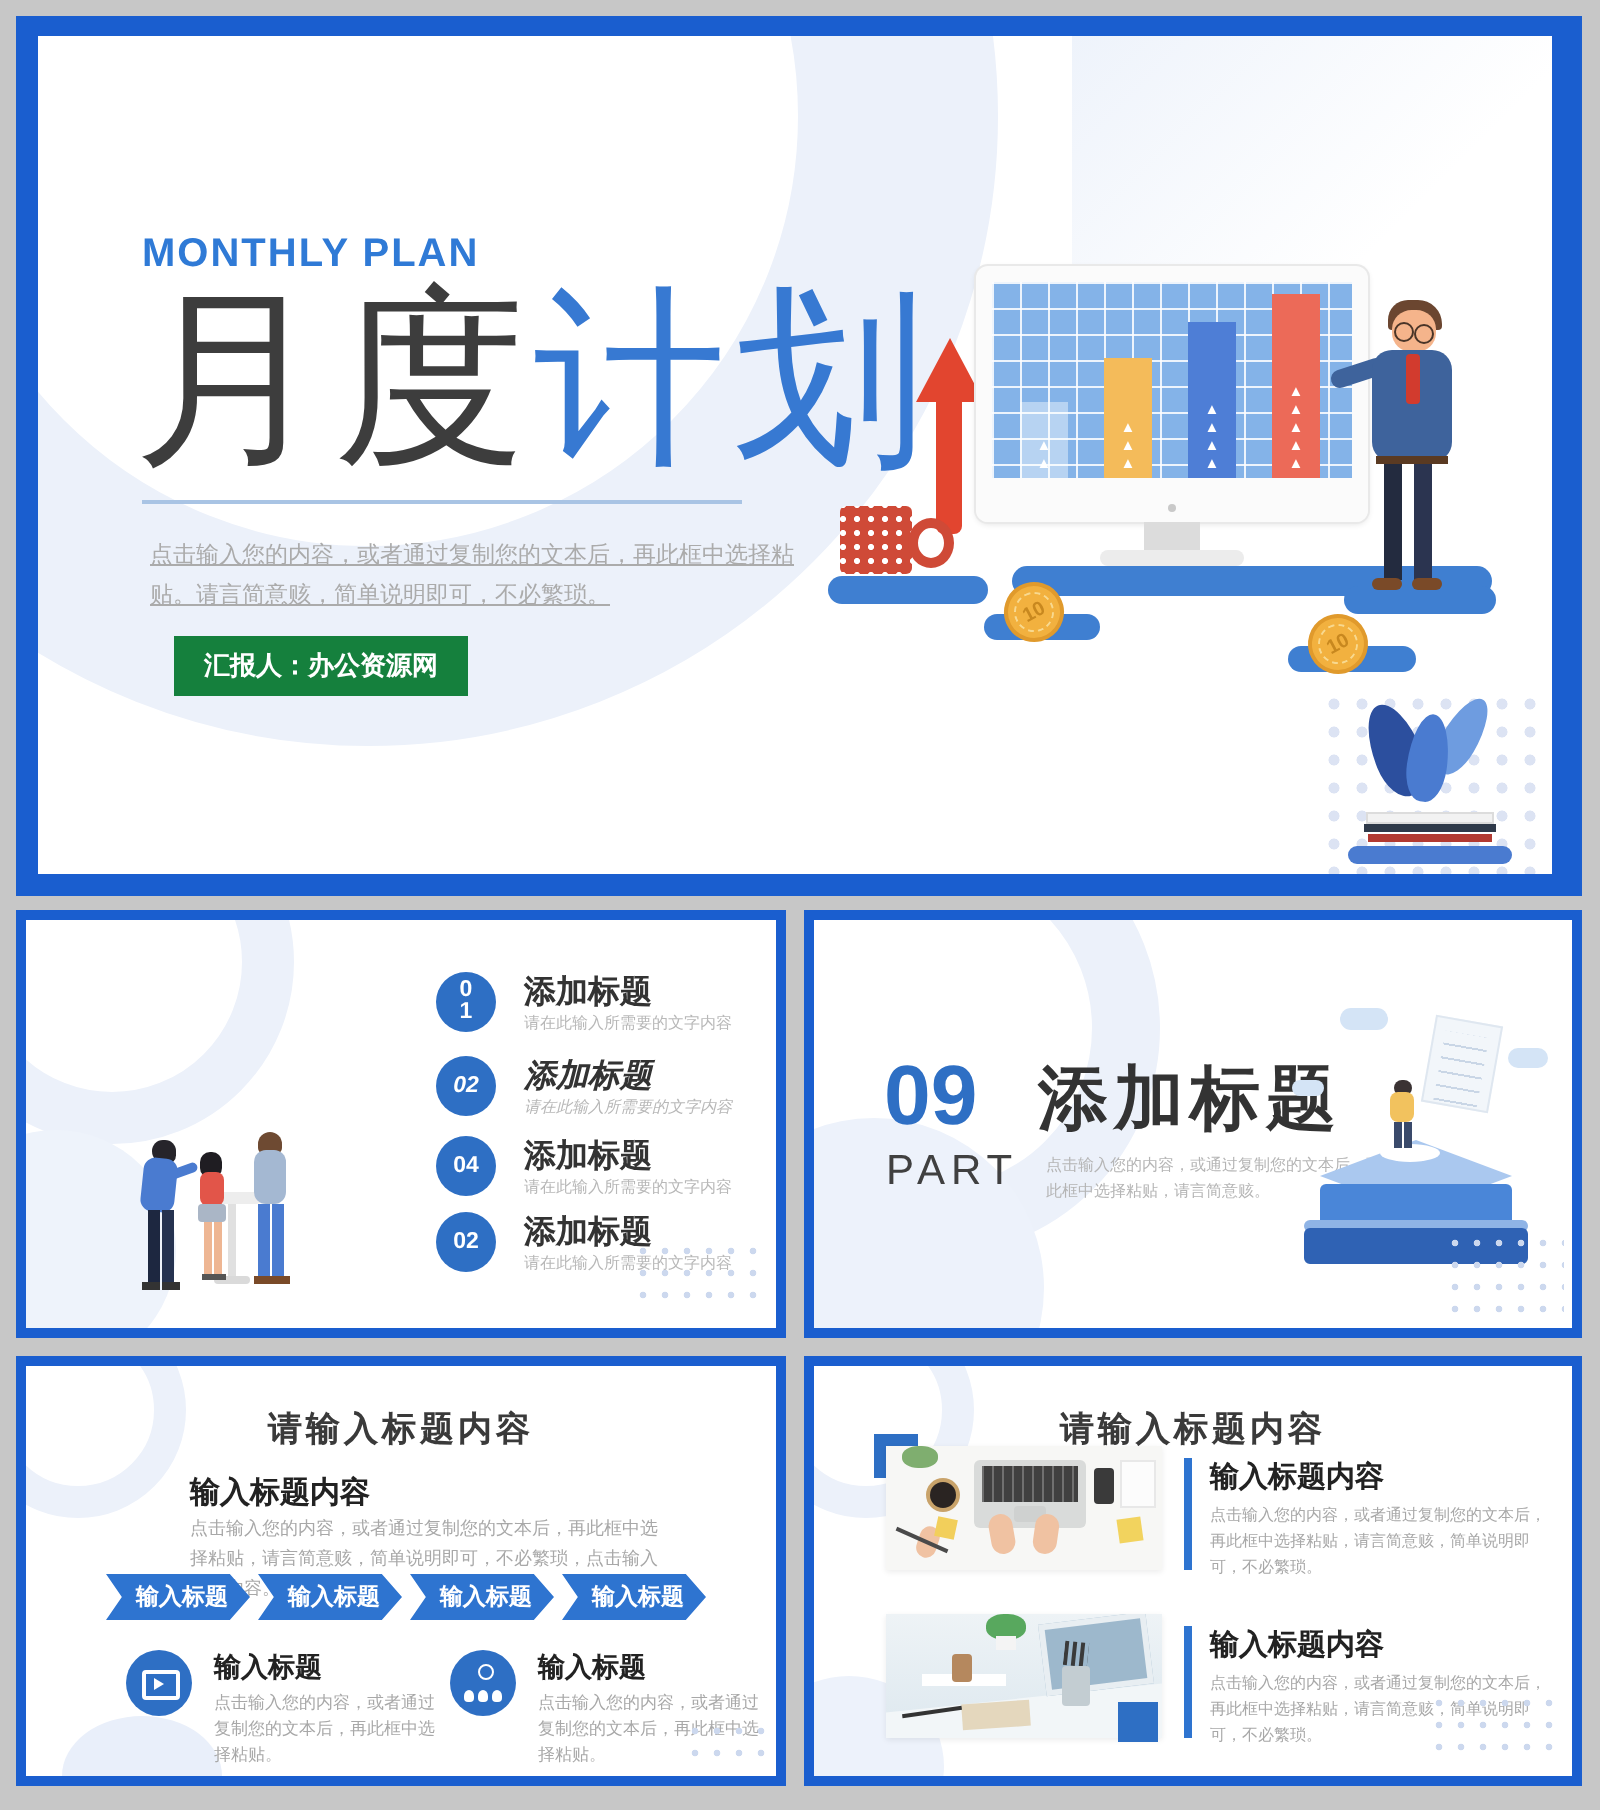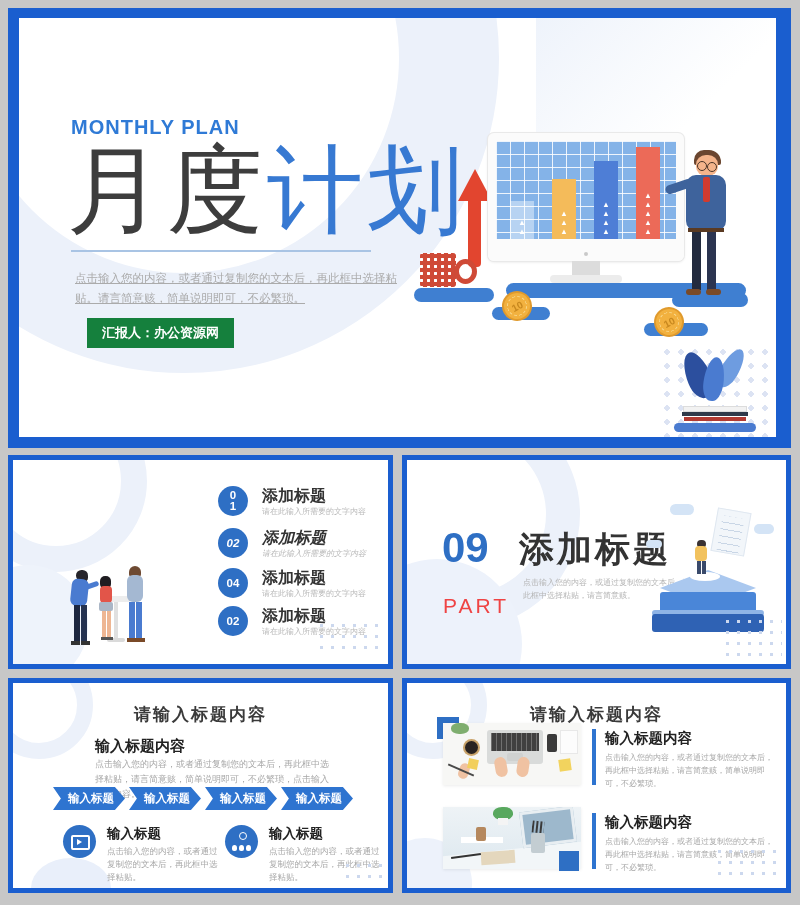--- a/index.html
+++ b/index.html
@@ -115,21 +115,21 @@
   .pC-hair{left:4px;top:0;width:12px;height:11px;background:#6e4a32;border-radius:6px 6px 3px 3px;}
   .pC-body{left:2px;top:9px;width:16px;height:27px;background:#a4b8d2;border-radius:6px;}
   .pC-leg1{left:4px;top:36px;width:6px;height:36px;background:#4a7bd0;}
   .pC-leg2{left:11px;top:36px;width:6px;height:36px;background:#4a7bd0;}
   .pC-shoe1{left:2px;top:72px;width:9px;height:4px;background:#7a4a28;}
   .pC-shoe2{left:11px;top:72px;width:9px;height:4px;background:#7a4a28;}
   
   .part-ring{left:-55px;top:-60px;width:160px;height:160px;border:34px solid #ecf1fa;border-radius:50%;}
   .part-blob{left:-55px;bottom:-65px;width:170px;height:170px;background:#edf2fb;border-radius:50%;}
   .part-num{left:35px;top:64px;font-size:42px;font-weight:700;color:#2e6fc4;}
-  .part-label{left:36px;top:114px;font-size:21px;color:#ef4444;letter-spacing:3px;margin-top:20px;}
+  .part-label{left:36px;top:114px;font-size:21px;color:#404040;letter-spacing:3px;}
   .part-title{left:112px;top:66px;font-size:35px;font-weight:700;color:#333;letter-spacing:3px;}
   .part-body{left:116px;top:116px;width:172px;font-size:8px;color:#b5b5b5;line-height:13px;}
   .part-art{left:235px;top:38px;width:135px;height:142px;}
   .cloud{background:#d4e4f6;border-radius:8px;}
   .cloud1{left:28px;top:6px;width:24px;height:11px;}
   .cloud2{left:4px;top:42px;width:16px;height:8px;}
   .cloud3{left:112px;top:26px;width:20px;height:10px;}
   .paper{left:72px;top:12px;width:32px;height:42px;background:#f2f6fa;border:1px solid #dfe7f0;transform:rotate(10deg);background-image:repeating-linear-gradient(transparent 0 6px,#c9d6e6 6px 7px);background-size:22px 100%;background-position:5px 6px;background-repeat:no-repeat;}
   .book1-top{left:18px;top:72px;width:96px;height:40px;background:#aac8ef;clip-path:polygon(50% 0,100% 45%,50% 90%,0 45%);}
   .book1-side{left:18px;top:94px;width:96px;height:22px;background:#4a86d8;border-radius:3px;}

